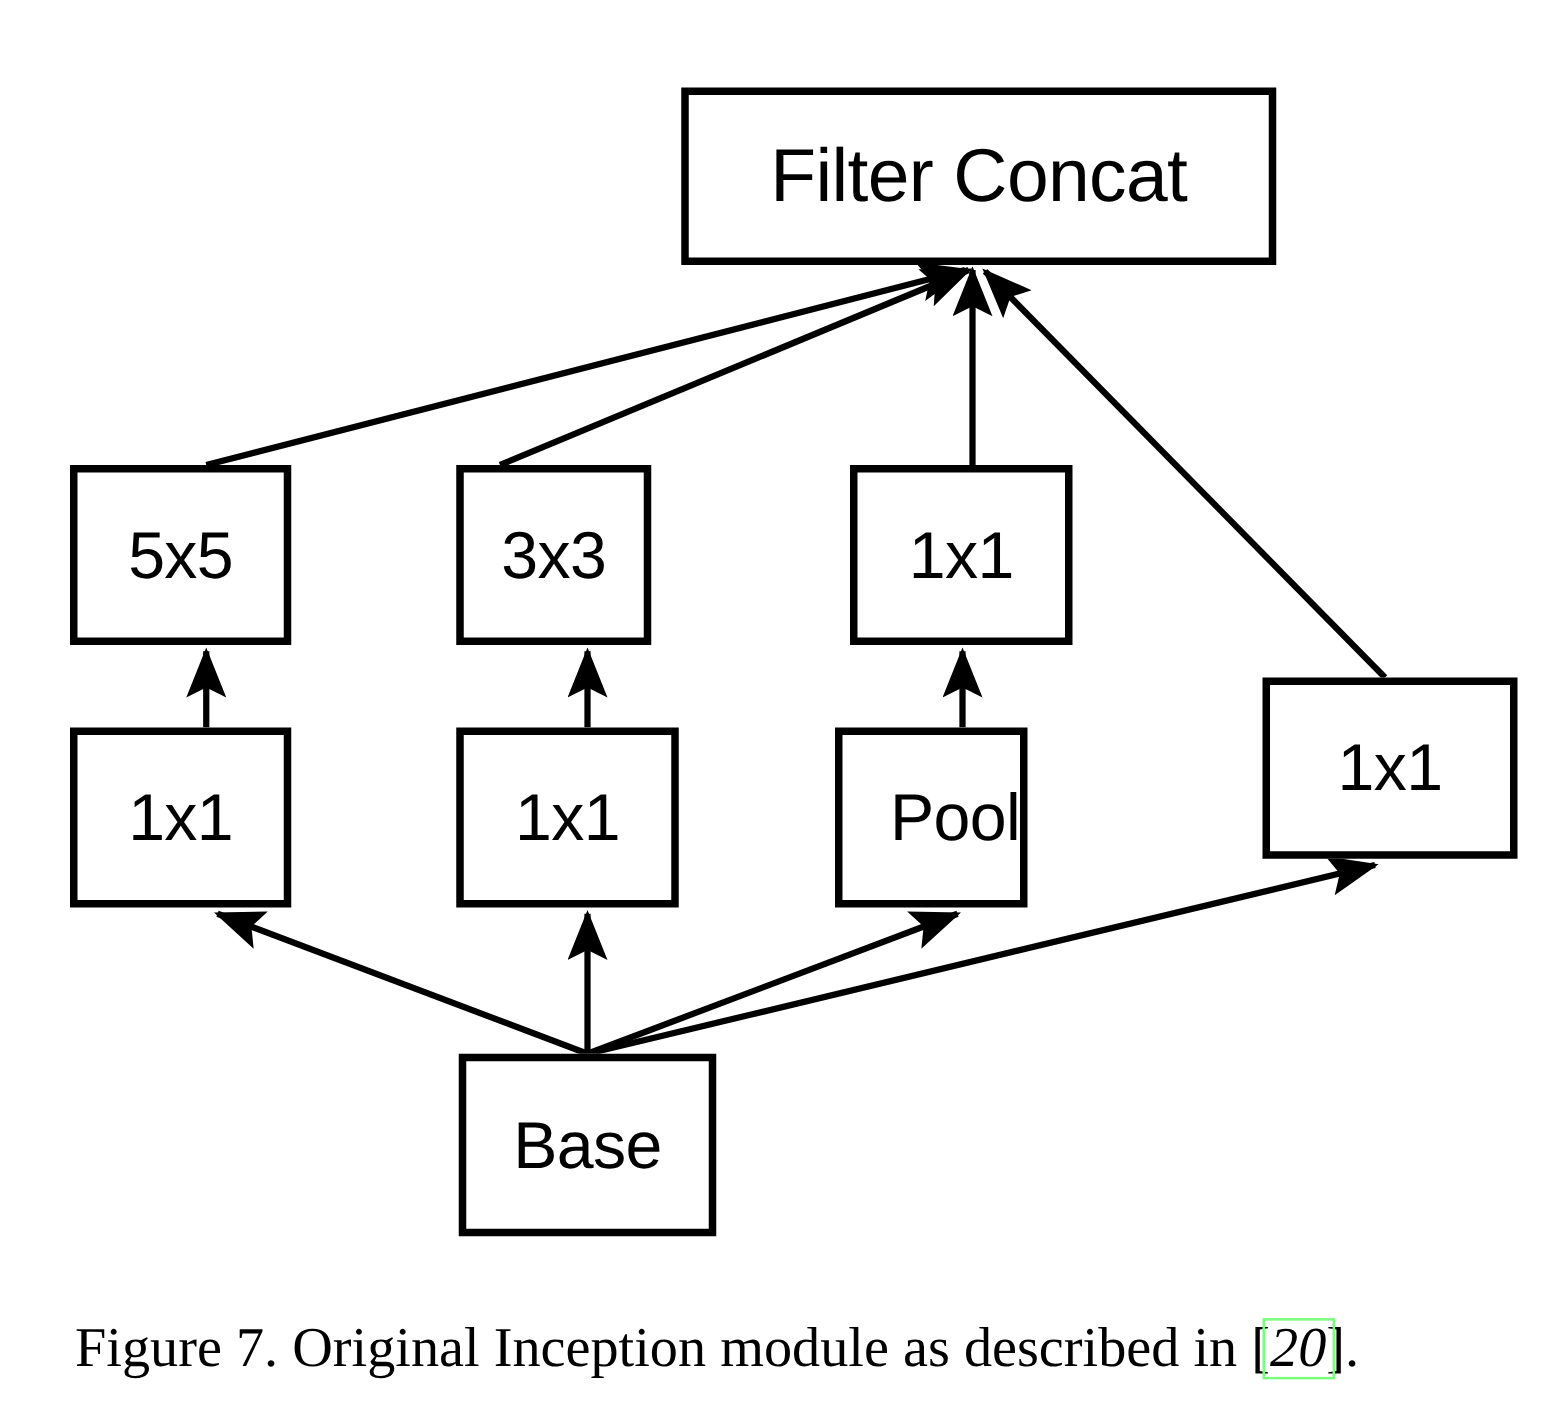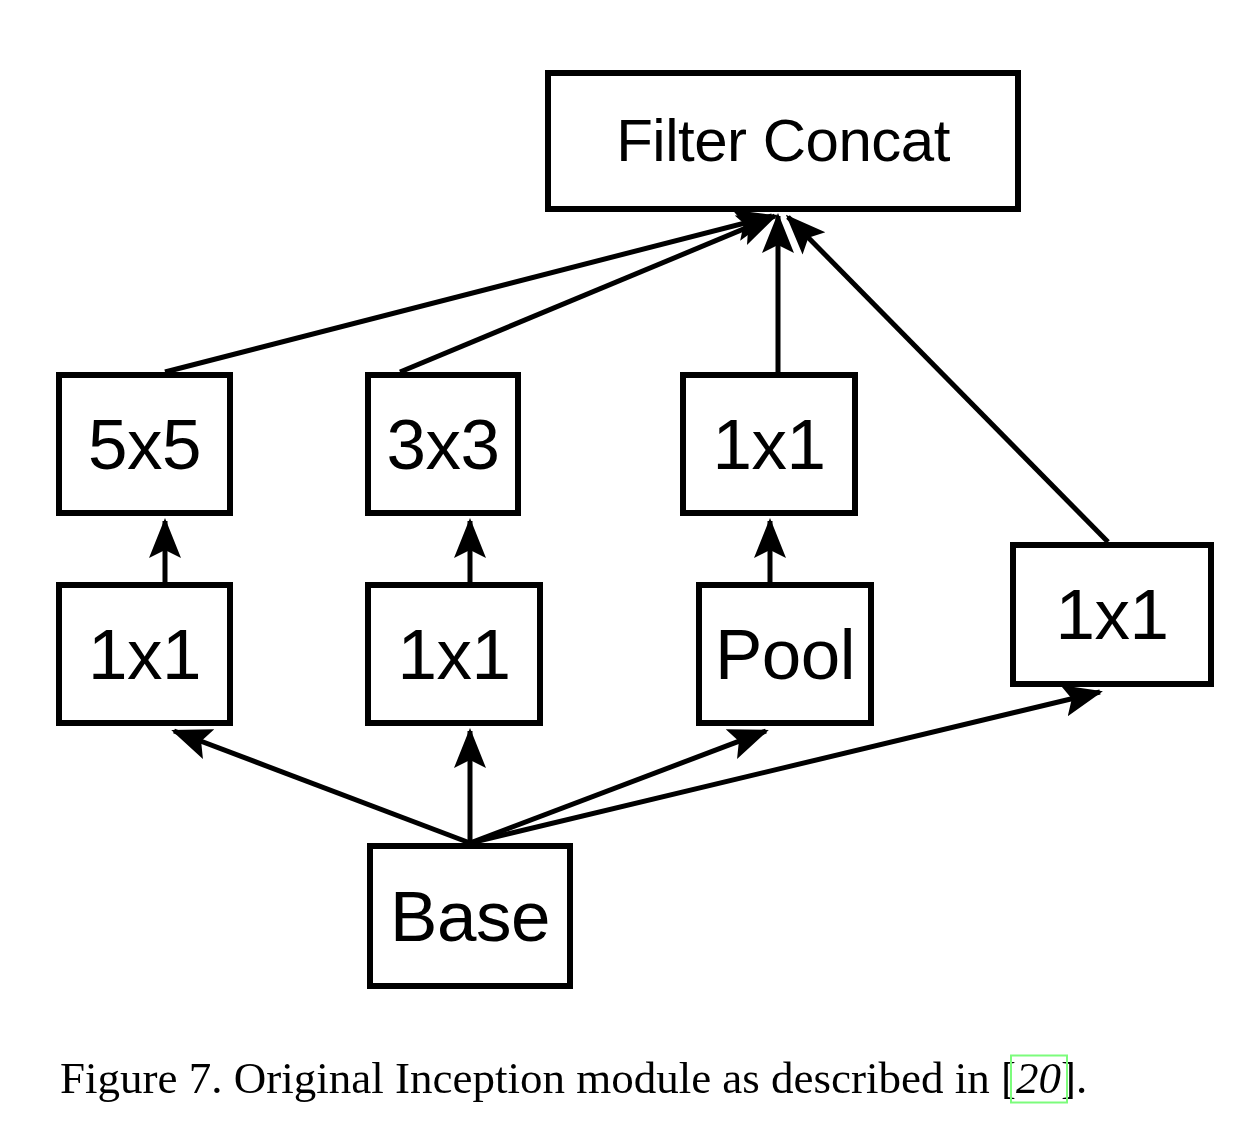--- a/index.html
+++ b/index.html
@@ -22,36 +22,36 @@
   .node-box{
     position:absolute;
     box-sizing:border-box;
     border:6px solid #000000;
     background:#ffffff;
     display:flex;align-items:center;justify-content:center;
     z-index:5;
   }
   .node-label{
     font-family:"Liberation Sans", sans-serif;
-    font-size:71px;
+    font-size:53px;
     line-height:1;
     letter-spacing:-0.5px;
     color:#000000;
     white-space:nowrap;
     user-select:none;
   }
   
   #node-filter-concat{left:545px;top:70px;width:476px;height:142px;}
   #node-filter-concat .node-label{font-size:60px;}
   #node-conv5x5 {left:56px; top:372px;width:177px;height:144px;}
   #node-conv3x3 {left:365px;top:372px;width:156px;height:144px;}
   #node-conv1x1-pool-top{left:680px;top:372px;width:178px;height:144px;}
   #node-conv1x1-left{left:56px; top:582px;width:177px;height:144px;}
   #node-conv1x1-mid {left:365px;top:582px;width:178px;height:144px;}
-  #node-pool{left:696px;top:582px;width:178px;height:144px;}
+  #node-pool{left:668px;top:582px;width:154px;height:144px;justify-content:flex-end;}
   #node-conv1x1-right{left:1010px;top:542px;width:204px;height:145px;}
   #node-base{left:367px;top:843px;width:206px;height:146px;text-align:right;}
 
   #caption{
     position:absolute;
     left:60px;top:1052px;width:1130px;
     font-family:"Liberation Serif", serif;
     font-size:45px;
     line-height:1.18;
     color:#000000;

